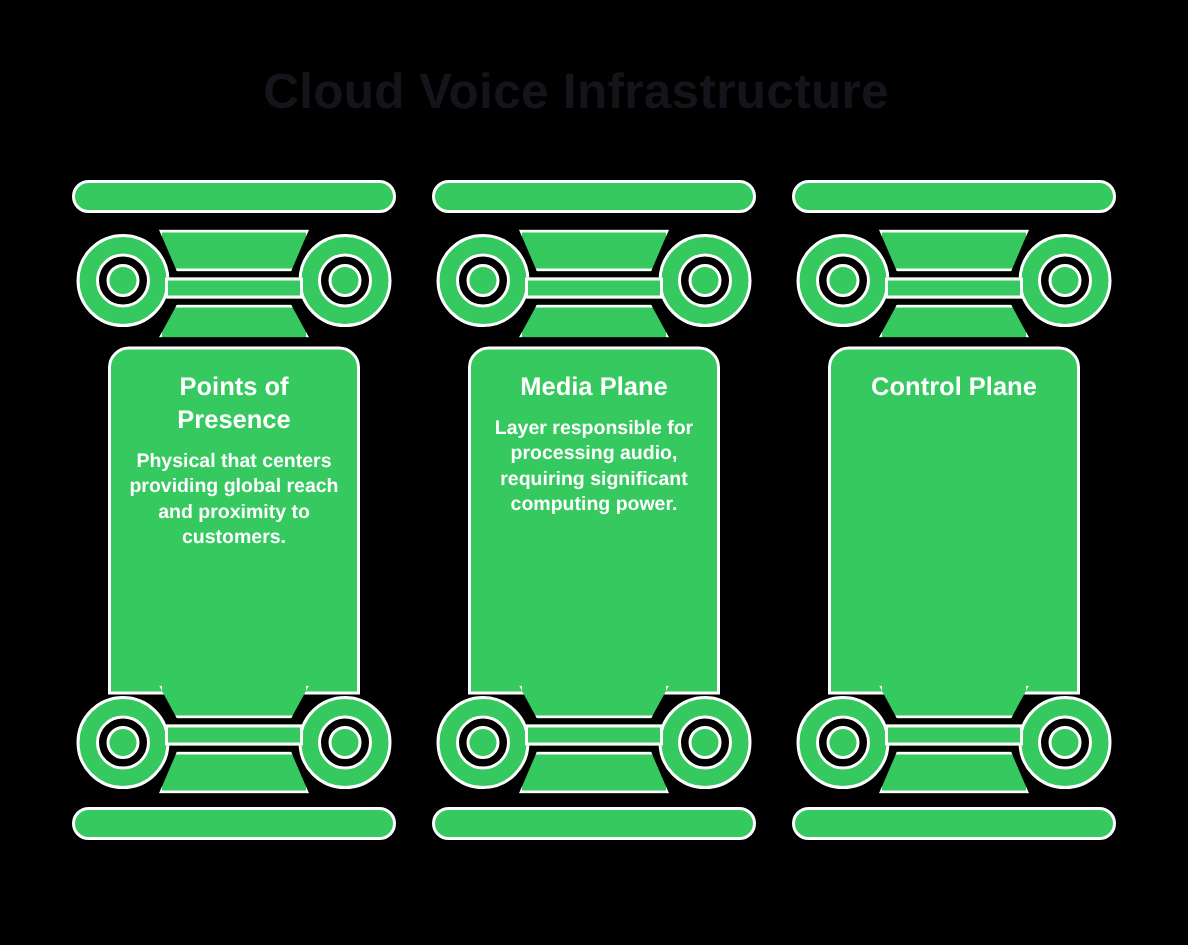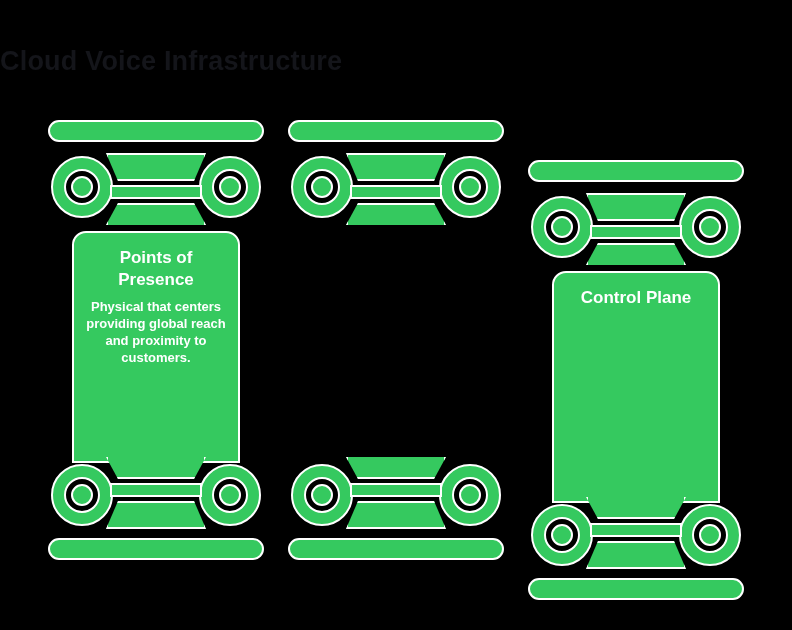--- a/index.html
+++ b/index.html
@@ -21,22 +21,22 @@
     height: 630px;
     background: #000000;
   }
 
   
   #chart-title {
     position: absolute;
     left: 0;
     top: 46px;
     width: 768px;
-    text-align: left;
-    font-size: 27px;
+    text-align: center;
+    font-size: 33px;
     font-weight: bold;
     letter-spacing: 0.2px;
     color: #14151a;
     line-height: 30px;
     white-space: nowrap;
   }
 
   
   #columns {
     position: absolute;
@@ -47,21 +47,21 @@
   }
 
   .pillar {
     position: absolute;
     top: 120px;
     width: 216px;
     height: 440px;
   }
   .pillar.p0 { left: 48px; }
   .pillar.p1 { left: 288px; }
-  .pillar.p2 { left: 528px; margin-top: 40px; }
+  .pillar.p2 { left: 528px; }
 
   
   .bar {
     position: absolute;
     left: 0;
     width: 216px;
     height: 22px;
     background: #35c95f;
     border: 2.5px solid #ffffff;
     border-radius: 13px;
@@ -237,20 +237,26 @@
       <div class="bar top"></div>
 
       <div class="cap">
         <div class="volute left"></div>
         <div class="volute right"></div>
         <div class="echinus"></div>
         <div class="fillet"></div>
         <div class="neck"></div>
       </div>
 
+      <div class="shaft">
+        <div class="shaft-inner">
+          <p class="pillar-title">Media Plane</p>
+          <p class="pillar-desc">Layer responsible for processing audio, requiring significant computing power.</p>
+        </div>
+      </div>
 
       <div class="base">
         <div class="volute left"></div>
         <div class="volute right"></div>
         <div class="echinus"></div>
         <div class="fillet"></div>
         <div class="neck"></div>
       </div>
 
       <div class="bar bottom"></div>

